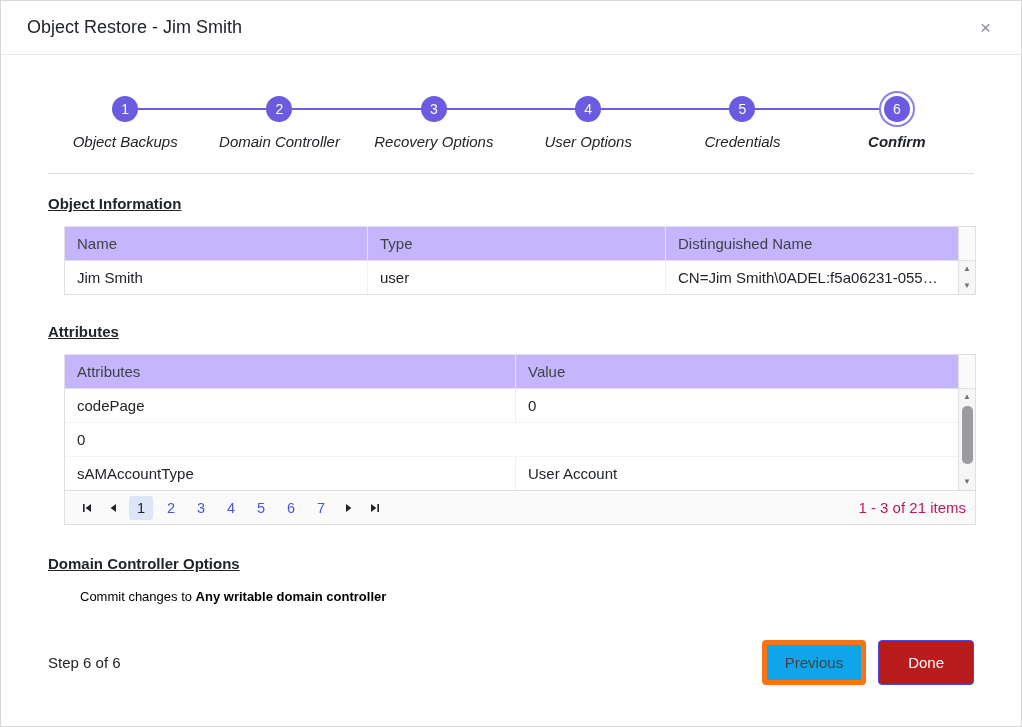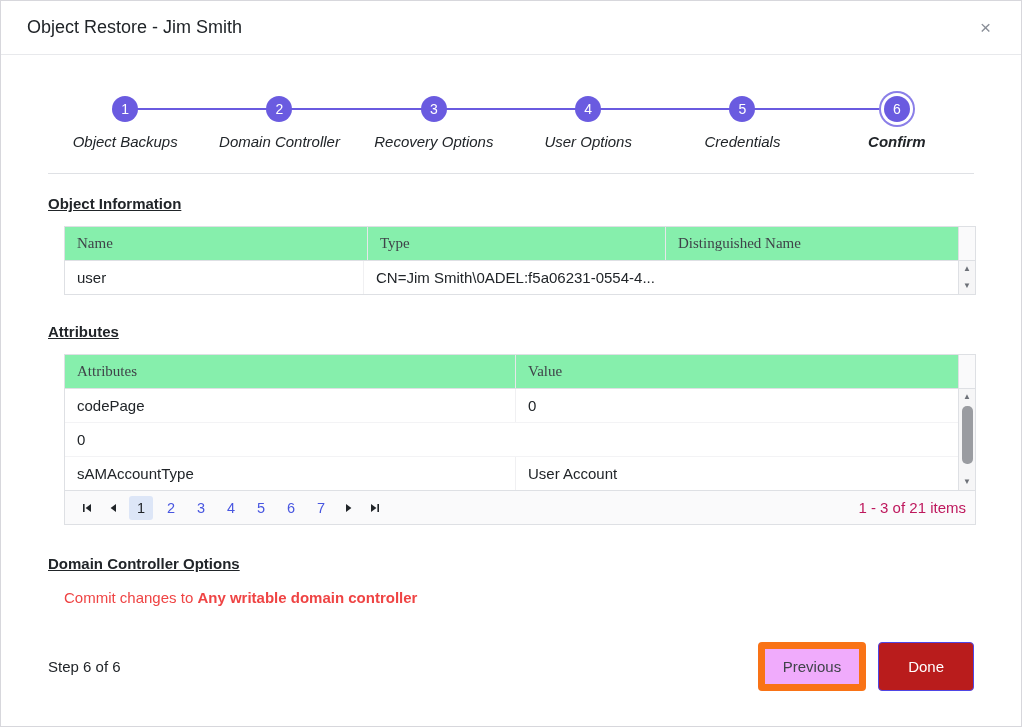--- a/index.html
+++ b/index.html
@@ -26,21 +26,21 @@
   .step.current .step-label { font-weight:bold; }
   .stepper-divider { border-bottom:1px solid #dfe1e5; margin-top:23px; }
 
   
   .section-heading { font-size:15px; font-weight:bold; color:#212529; margin:21px 0 14px 0;text-decoration:underline; }
 
   
   .grid { margin-left:16px; width:912px; border:1px solid #dee0e4; font-size:15px; display:flex; flex-direction:column; }
   .grid-top { display:flex; }
   .grid-main { flex:1; min-width:0; }
-  .grid-header { display:flex; background:#86efac; border-bottom:1px solid #dee0e4;font-family:Liberation Serif, serif; }
+  .grid-header { display:flex; background:#c4b5fd; border-bottom:1px solid #dee0e4; }
   .hcell { padding:8px 12px; color:#3f4349; }
   .hcell + .hcell { border-left:1px solid #e6e7ea; }
   .grid-row { display:flex; }
   .grid-row + .grid-row { border-top:1px solid #f3f3f5; }
   .cell { padding:8px 12px; white-space:nowrap; overflow:hidden; text-overflow:ellipsis; color:#212529; }
   .cell + .cell { border-left:1px solid #f0f0f2; }
 
   .oi-c1 { flex:0 0 302px; } .oi-c2 { flex:0 0 298px; } .oi-c3 { flex:1; min-width:0; }
   .at-c1 { flex:0 0 450px; } .at-c2 { flex:1; min-width:0; }
 
@@ -53,29 +53,29 @@
   .sb-thumb { width:11px; flex:0 0 58px; background:#9a9ca1; border-radius:5px; margin-top:1px; cursor:grab; }
 
   
   .pager { display:flex; align-items:center; background:#fafafb; border-top:1px solid #dee0e4; padding:5px 9px; height:34px; }
   .pg-btn { background:none; border:none; width:26px; height:24px; display:flex; align-items:center; justify-content:center; cursor:pointer; }
   .pg-num { background:none; border:none; min-width:24px; height:24px; font-size:14.5px; color:#4856e0; cursor:pointer; margin:0 3px; font-family:inherit; border-radius:3px; padding:0 4px; }
   .pg-num.selected { background:#dde6f7; color:#212529; }
   .pg-info { margin-left:auto; font-size:15px; color:#be185d; }
 
   
-  .dc-text { margin-left:16px; font-size:15px; color:#ef4444; }
+  .dc-text { margin-left:32px; font-size:13px; color:#000000; }
   .dc-text b { font-weight:bold; }
 
   
   .footer { display:flex; align-items:center; margin-top:36px; }
   .step-count { font-size:15px; color:#212529; }
   .btns { margin-left:auto; display:flex; gap:12px; }
   .btn { font-family:inherit; font-size:15px; border-radius:4px; padding:9px 18px; cursor:pointer; }
-  .btn-prev { background:#f0abfc; border:7px solid #f97316; color:#3f4349; }
+  .btn-prev { background:#0ea5e9; border:5px solid #f97316; color:#3f4349; }
   .btn-done { background:#b91c1c; border:1px solid #4f46e5; color:#fff; padding:9px 29px; }
 </style>
 </head>
 <body>
 
 <div class="dialog">
 
   <div class="titlebar">
     <div class="title">Object Restore - Jim Smith</div>
     <button class="close-btn">
@@ -120,20 +120,21 @@
 
     <div class="grid">
       <div class="grid-top">
         <div class="grid-main">
           <div class="grid-header">
             <div class="hcell oi-c1">Name</div>
             <div class="hcell oi-c2">Type</div>
             <div class="hcell oi-c3">Distinguished Name</div>
           </div>
           <div class="grid-row">
+            <div class="cell oi-c1">Jim Smith</div>
             <div class="cell oi-c2">user</div>
             <div class="cell oi-c3">CN=Jim Smith\0ADEL:f5a06231-0554-4...</div>
           </div>
         </div>
         <div class="sbcol">
           <div class="sb-spacer"></div>
           <div class="sb-track">
             <button class="sb-arrow up">▲</button>
             <button class="sb-arrow down">▼</button>
           </div>

